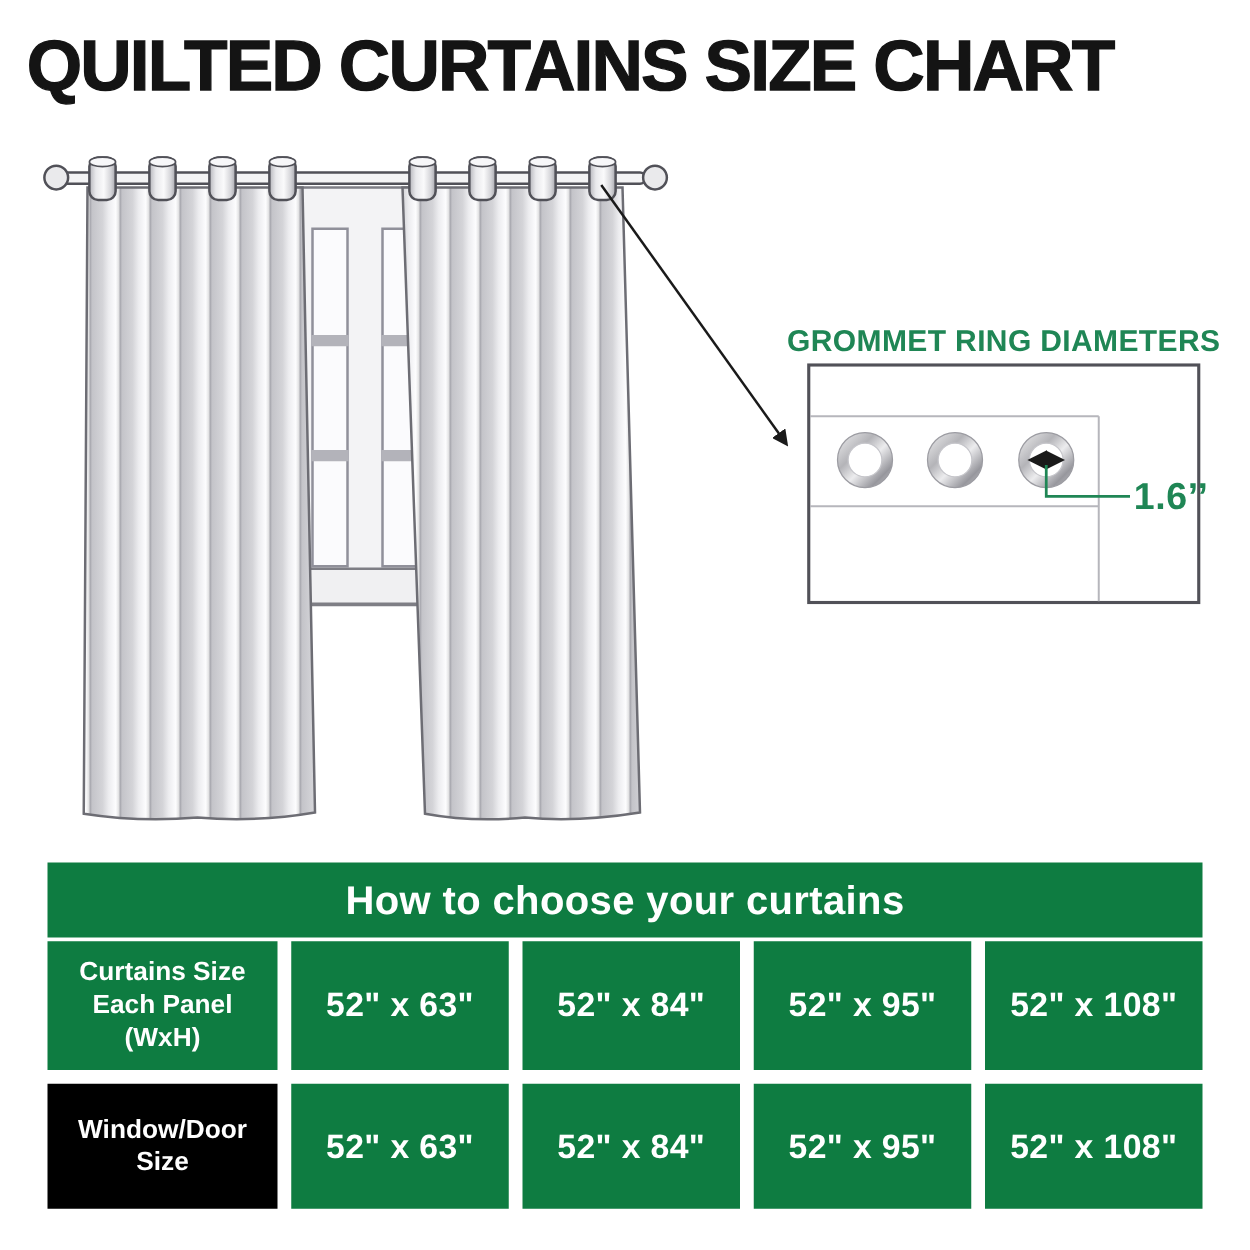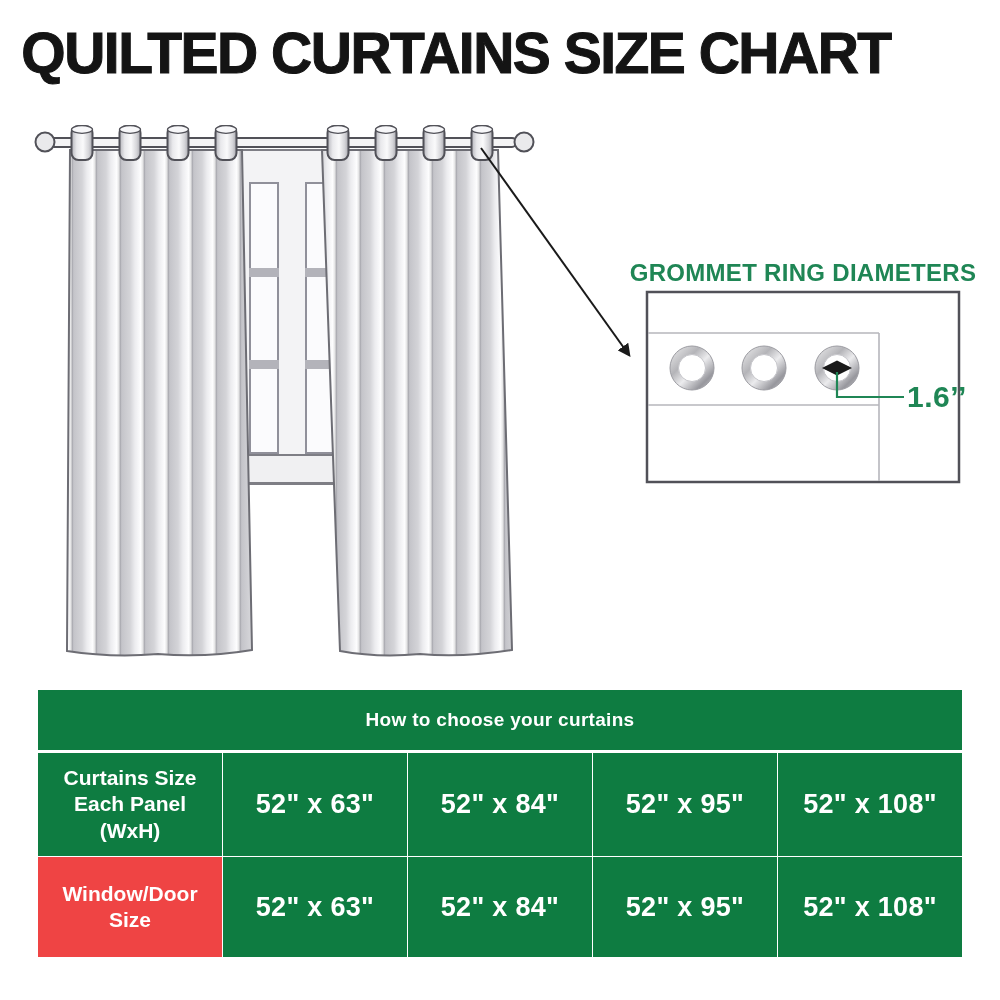--- a/index.html
+++ b/index.html
@@ -25,28 +25,28 @@
     font-family:"Liberation Sans", sans-serif;
     font-size:30px;font-weight:bold;letter-spacing:.5px;
   }
   
   .size-table{
     position:absolute;left:38px;top:690px;width:924px;height:270px;
     color:#ffffff;
   }
   .tbl-title{
     height:60px;display:flex;align-items:center;justify-content:center;
-    font-size:19px;font-weight:bold;letter-spacing:.3px;
+    font-size:32px;font-weight:bold;letter-spacing:.3px;
   }
   .tbl-grid{
     margin-top:3px;
     display:grid;
     grid-template-columns:184px repeat(4,1fr);
     grid-template-rows:103px 100px;
-    gap:1px;
+    gap:11px;
   }
   .tbl-cell{
     display:flex;align-items:center;justify-content:center;
     text-align:center;
   }
   .row-header{font-size:21px;font-weight:bold;line-height:1.25;white-space:pre-line;}
   .val-cell{font-size:27px;font-weight:bold;letter-spacing:.3px;}
 </style>
 </head>
 <body>
@@ -174,21 +174,21 @@
   <div class="size-table">
     <div class="tbl-title" style="background:#0E7C41">How to choose your curtains</div>
     <div class="tbl-grid">
       <div class="tbl-cell row-header" style="background:#0E7C41">Curtains Size
 Each Panel
 (WxH)</div>
       <div class="tbl-cell val-cell" style="background:#0E7C41">52" x 63"</div>
       <div class="tbl-cell val-cell" style="background:#0E7C41">52" x 84"</div>
       <div class="tbl-cell val-cell" style="background:#0E7C41">52" x 95"</div>
       <div class="tbl-cell val-cell" style="background:#0E7C41">52" x 108"</div>
-      <div class="tbl-cell row-header" style="background:#ef4444">Window/Door
+      <div class="tbl-cell row-header" style="background:#000000">Window/Door
 Size</div>
       <div class="tbl-cell val-cell" style="background:#0E7C41">52" x 63"</div>
       <div class="tbl-cell val-cell" style="background:#0E7C41">52" x 84"</div>
       <div class="tbl-cell val-cell" style="background:#0E7C41">52" x 95"</div>
       <div class="tbl-cell val-cell" style="background:#0E7C41">52" x 108"</div>
     </div>
   </div>
 
 </div>
 

